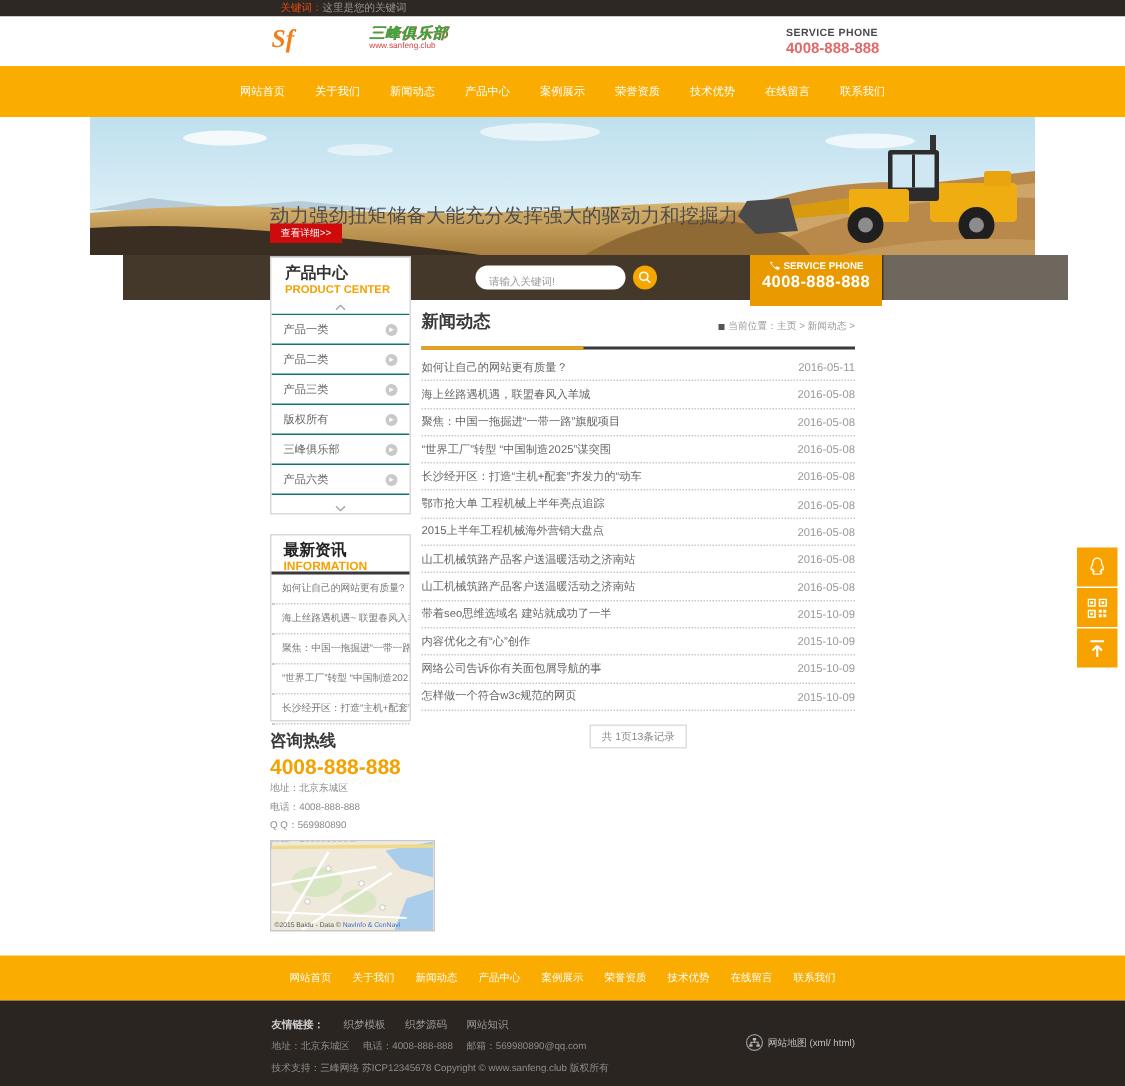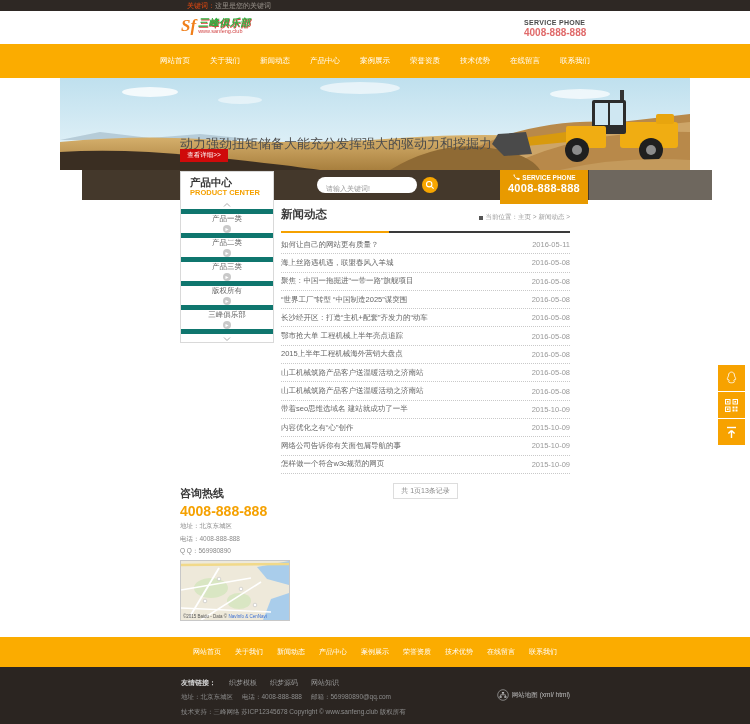--- a/index.html
+++ b/index.html
@@ -5,21 +5,21 @@
   html,body{margin:0;padding:0;background:#fff;}
   #page{position:relative;width:750px;height:724px;background:#fff;overflow:hidden;
         font-family:"Liberation Sans","DejaVu Sans",sans-serif;}
   
   .topbar{position:absolute;left:0;top:0;width:750px;height:11px;background:#2e2824;display:flex;align-items:center;}
   .topbar-inner{margin-left:187px;font-size:7px;line-height:11px;white-space:nowrap;}
   .kw-label{color:#e8490f;}
   .kw-text{color:#9a938c;}
   
   .header{position:absolute;left:0;top:11px;width:750px;height:33px;background:#fff;}
-  .logo{position:absolute;left:181px;top:6px;display:flex;align-items:center;cursor:pointer;}
+  .logo{position:absolute;left:181px;top:6px;display:flex;align-items:center;cursor:pointer;gap:48px;}
   .logo-sf{font-family:"Liberation Serif","DejaVu Serif",serif;font-style:italic;font-weight:bold;font-size:17px;color:#f07f1a;margin-right:2px;line-height:17px;}
   .logo-title{font-size:10px;font-weight:bold;font-style:italic;color:#2fae3e;text-shadow:.6px .6px 0 #e04040;letter-spacing:.5px;line-height:11px;}
   .logo-url{font-size:5.5px;color:#d24545;line-height:6px;}
   .hdr-phone{position:absolute;left:524px;top:8px;}
   .hdr-phone-label{font-size:7px;color:#4a4a4a;font-weight:bold;letter-spacing:.3px;}
   .hdr-phone-num{font-size:10px;color:#e06a6a;font-weight:bold;margin-top:1px;}
   
   .nav{position:absolute;left:0;top:44px;width:750px;height:34px;background:#fbac00;display:flex;align-items:center;justify-content:center;gap:12px;}
   .nav .nav-item{color:#fff;font-size:7.5px;padding:2px 4px;cursor:pointer;white-space:nowrap;}
   
@@ -41,22 +41,22 @@
   .service-line1{font-size:6.5px;font-weight:bold;display:flex;align-items:center;justify-content:center;gap:2px;line-height:8px;}
   .service-line2{font-size:11px;font-weight:bold;line-height:13px;letter-spacing:.3px;}
   
   .side-box{position:absolute;background:#fff;border:1px solid #d9d9d9;box-sizing:border-box;}
   .product-box{left:180px;top:171px;width:94px;height:172px;}
   .pc-head{padding:4px 0 0 9px;height:28px;box-sizing:border-box;}
   .pc-title{font-size:10.5px;font-weight:bold;color:#333;line-height:12px;}
   .pc-sub{font-size:7.5px;font-weight:bold;color:#f5a100;line-height:9px;}
   .scroll-row{height:9px;display:flex;align-items:center;justify-content:center;cursor:pointer;}
   .p-list{height:125px;overflow:hidden;}
-  .p-item{height:19px;border-top:5px solid #0f766e;display:flex;align-items:center;justify-content:space-between;
-          padding:0 8px;font-size:7.5px;color:#666;cursor:pointer;flex-direction:column;}
+  .p-item{height:19px;border-top:1px solid #0f766e;display:flex;align-items:center;justify-content:space-between;
+          padding:0 8px;font-size:7.5px;color:#666;cursor:pointer;}
   .p-arrow{width:8px;height:8px;border-radius:50%;background:#c9c9c9;color:#fff;font-size:6px;line-height:8px;text-align:center;flex:none;}
   .p-arrow::after{content:"\25B8";}
   .info-box{left:180px;top:356px;width:94px;height:125px;}
   .info-head{padding:4px 0 0 8px;height:26px;box-sizing:border-box;border-bottom:2px solid #3a3a3a;}
   .info-title{font-size:10.5px;font-weight:bold;color:#222;line-height:12px;}
   .info-sub{font-size:8px;font-weight:bold;color:#f5a100;line-height:9px;}
   .info-item{height:19px;display:flex;align-items:center;padding:0 7px;font-size:6.5px;color:#777;
              border-bottom:1px dotted #c9c9c9;white-space:nowrap;overflow:hidden;cursor:pointer;}
   .hotline{position:absolute;left:180px;top:486px;width:120px;}
   .hl-title{font-size:11px;font-weight:bold;color:#3a3a3a;}
@@ -243,20 +243,34 @@
           
         </div>
       </div>
     <div class="scroll-row">
       <svg width="8" height="4" viewBox="0 0 8 4">
           <path d="M1 .5 L4 3.5 L7 .5" stroke="#aaa" fill="none"></path>
         </svg>
     </div>
   </div>
 
+  <div class="side-box info-box">
+    <div class="info-head">
+      <div class="info-title">最新资讯</div>
+      <div class="info-sub">INFORMATION</div>
+    </div>
+    <div>
+
+    <div class="info-item">如何让自己的网站更有质量?</div>
+        <div class="info-item">海上丝路遇机遇~ 联盟春风入羊城</div>
+        <div class="info-item">聚焦：中国一拖掘进“一带一路”…</div>
+        <div class="info-item">“世界工厂”转型 “中国制造202…</div>
+        <div class="info-item">长沙经开区：打造“主机+配套”齐…</div>
+      </div>
+  </div>
 
   <div class="hotline">
     <div class="hl-title">咨询热线</div>
     <div class="hl-num">4008-888-888</div>
     <div>
 
     <div class="hl-detail">地址：北京东城区</div>
         <div class="hl-detail">电话：4008-888-888</div>
         <div class="hl-detail">Q Q：569980890</div>
         <div class="hl-detail">邮箱：569980890@qq.com</div>

